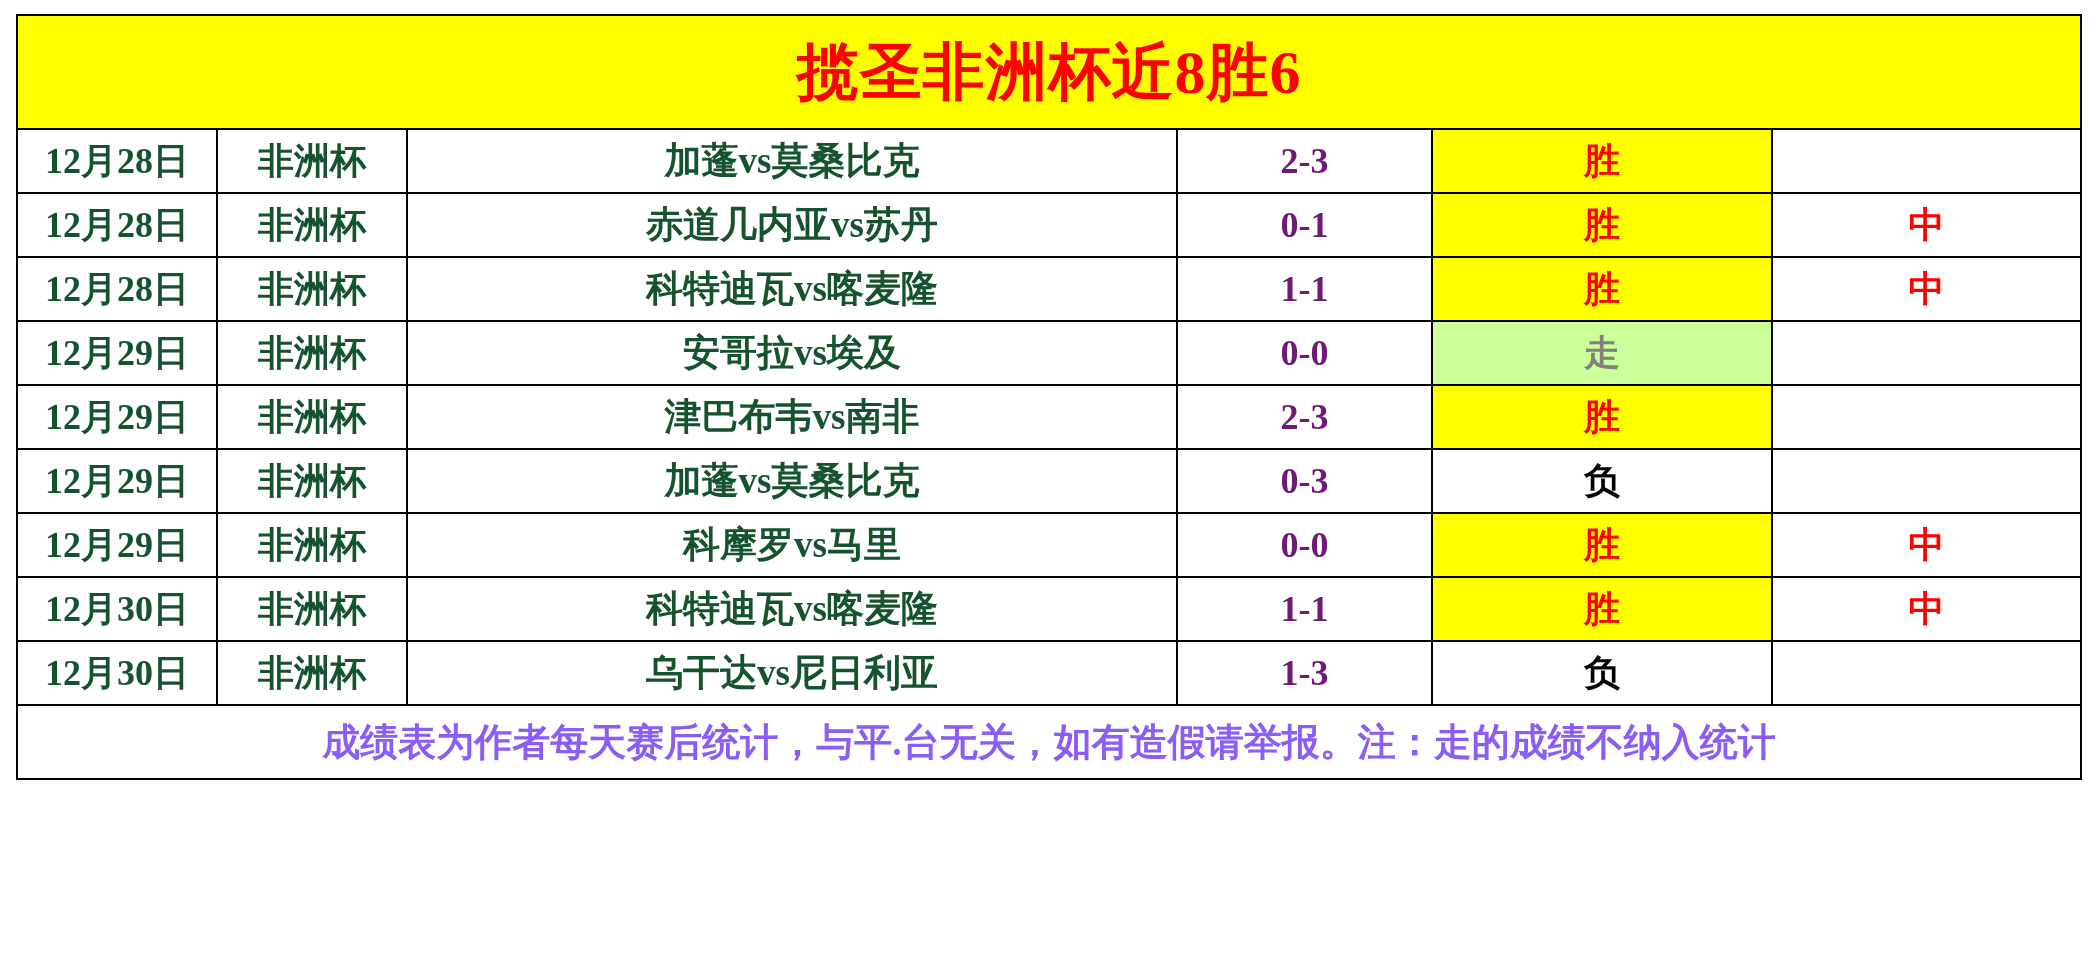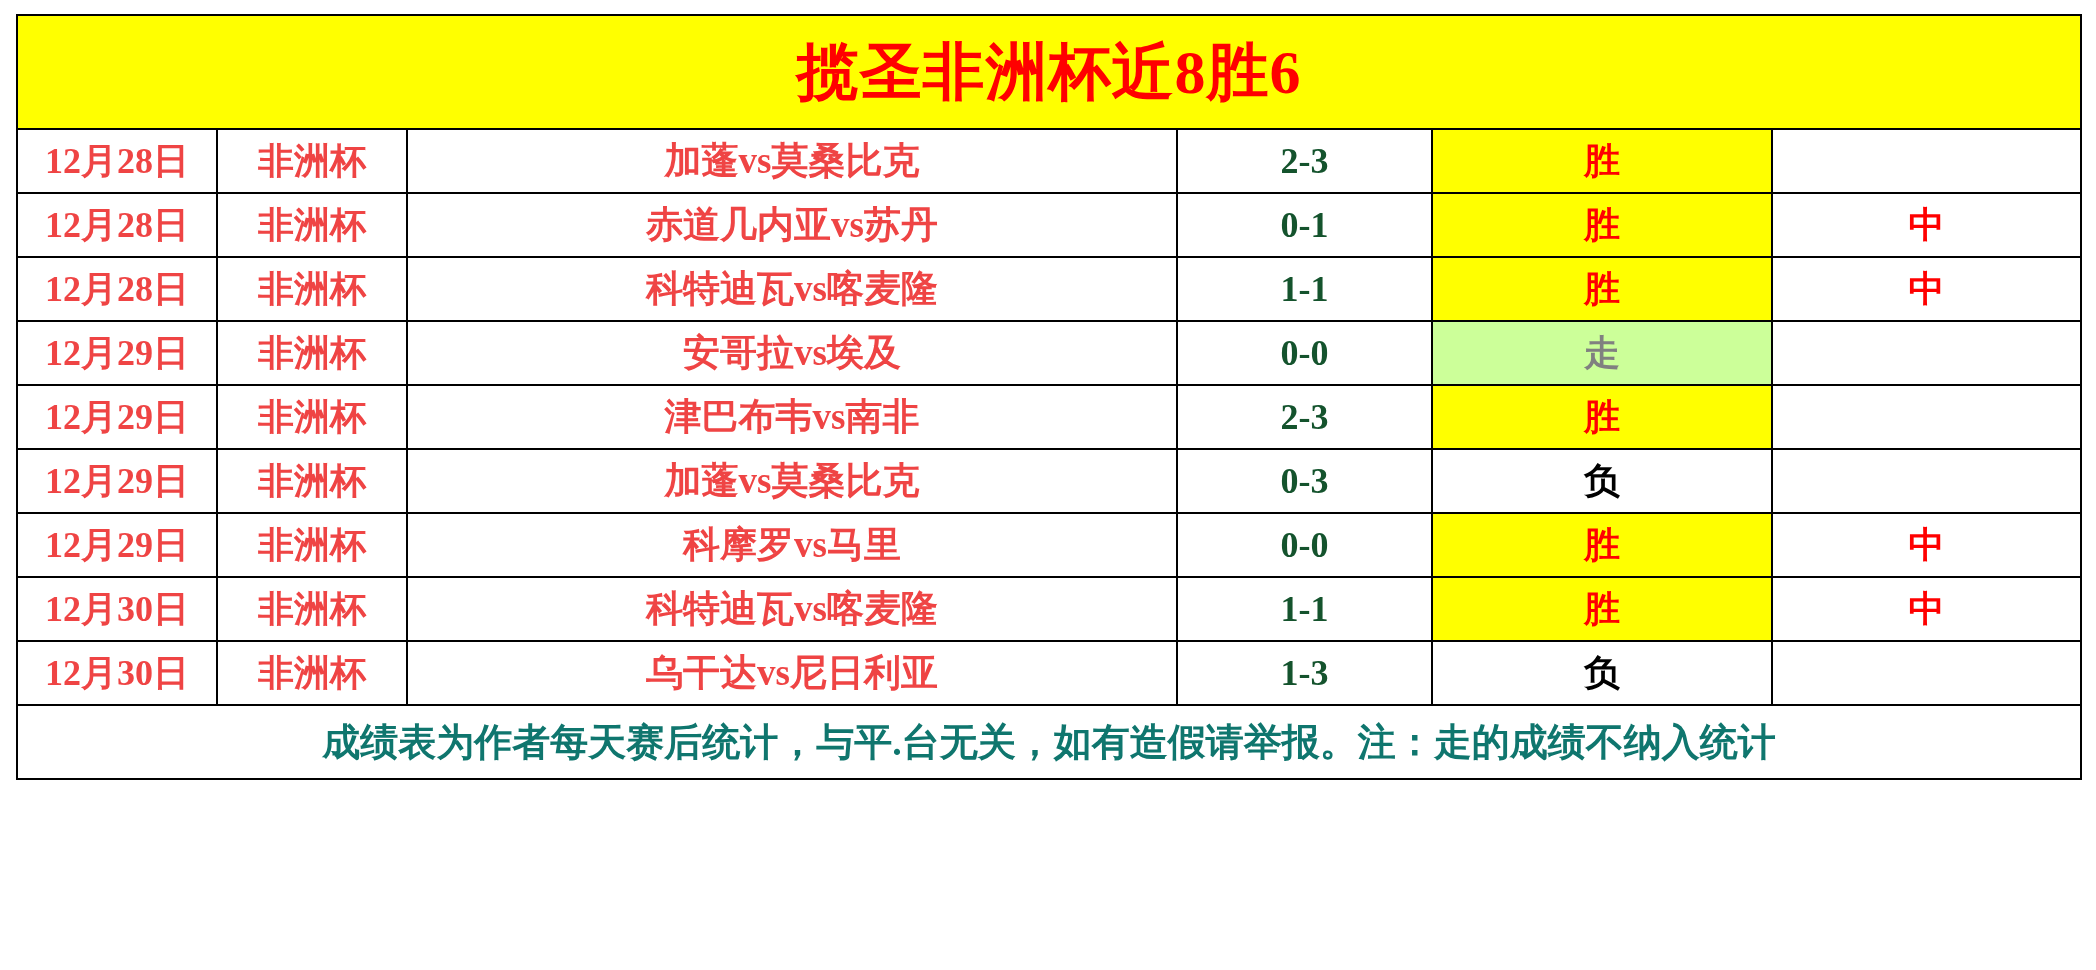--- a/index.html
+++ b/index.html
@@ -49,27 +49,27 @@
     color: #000000;
     font-size: 36px;
     height: 62px;
     line-height: 62px;
   }
   
   .cell {
     height: 62px;
     line-height: 62px;
     font-size: 36px;
-    color: #ef4444;
+    color: #14532d;
   }
   .cell.match {
     font-size: 37px;
   }
   .cell.score {
-    color: #14532d;
+    color: #701a75;
   }
   .cell.res-win {
     background: #ffff00;
     color: #ff0000;
   }
   .cell.res-draw {
     background: #ccff99;
     color: #808080;
   }
   .cell.res-lose {
@@ -77,21 +77,21 @@
     color: #000000;
   }
   .cell.zhong {
     color: #ff0000;
   }
   
   .footer-cell {
     height: 72px;
     line-height: 72px;
     font-size: 38px;
-    color: #0f766e;
+    color: #8b5cf6;
     background: #ffffff;
     letter-spacing: 0px;
   }
   
   col.c-date { width: 200px; }
   col.c-league { width: 190px; }
   col.c-match { width: 770px; }
   col.c-score { width: 255px; }
   col.c-result { width: 340px; }
   col.c-fen { width: 309px; }

